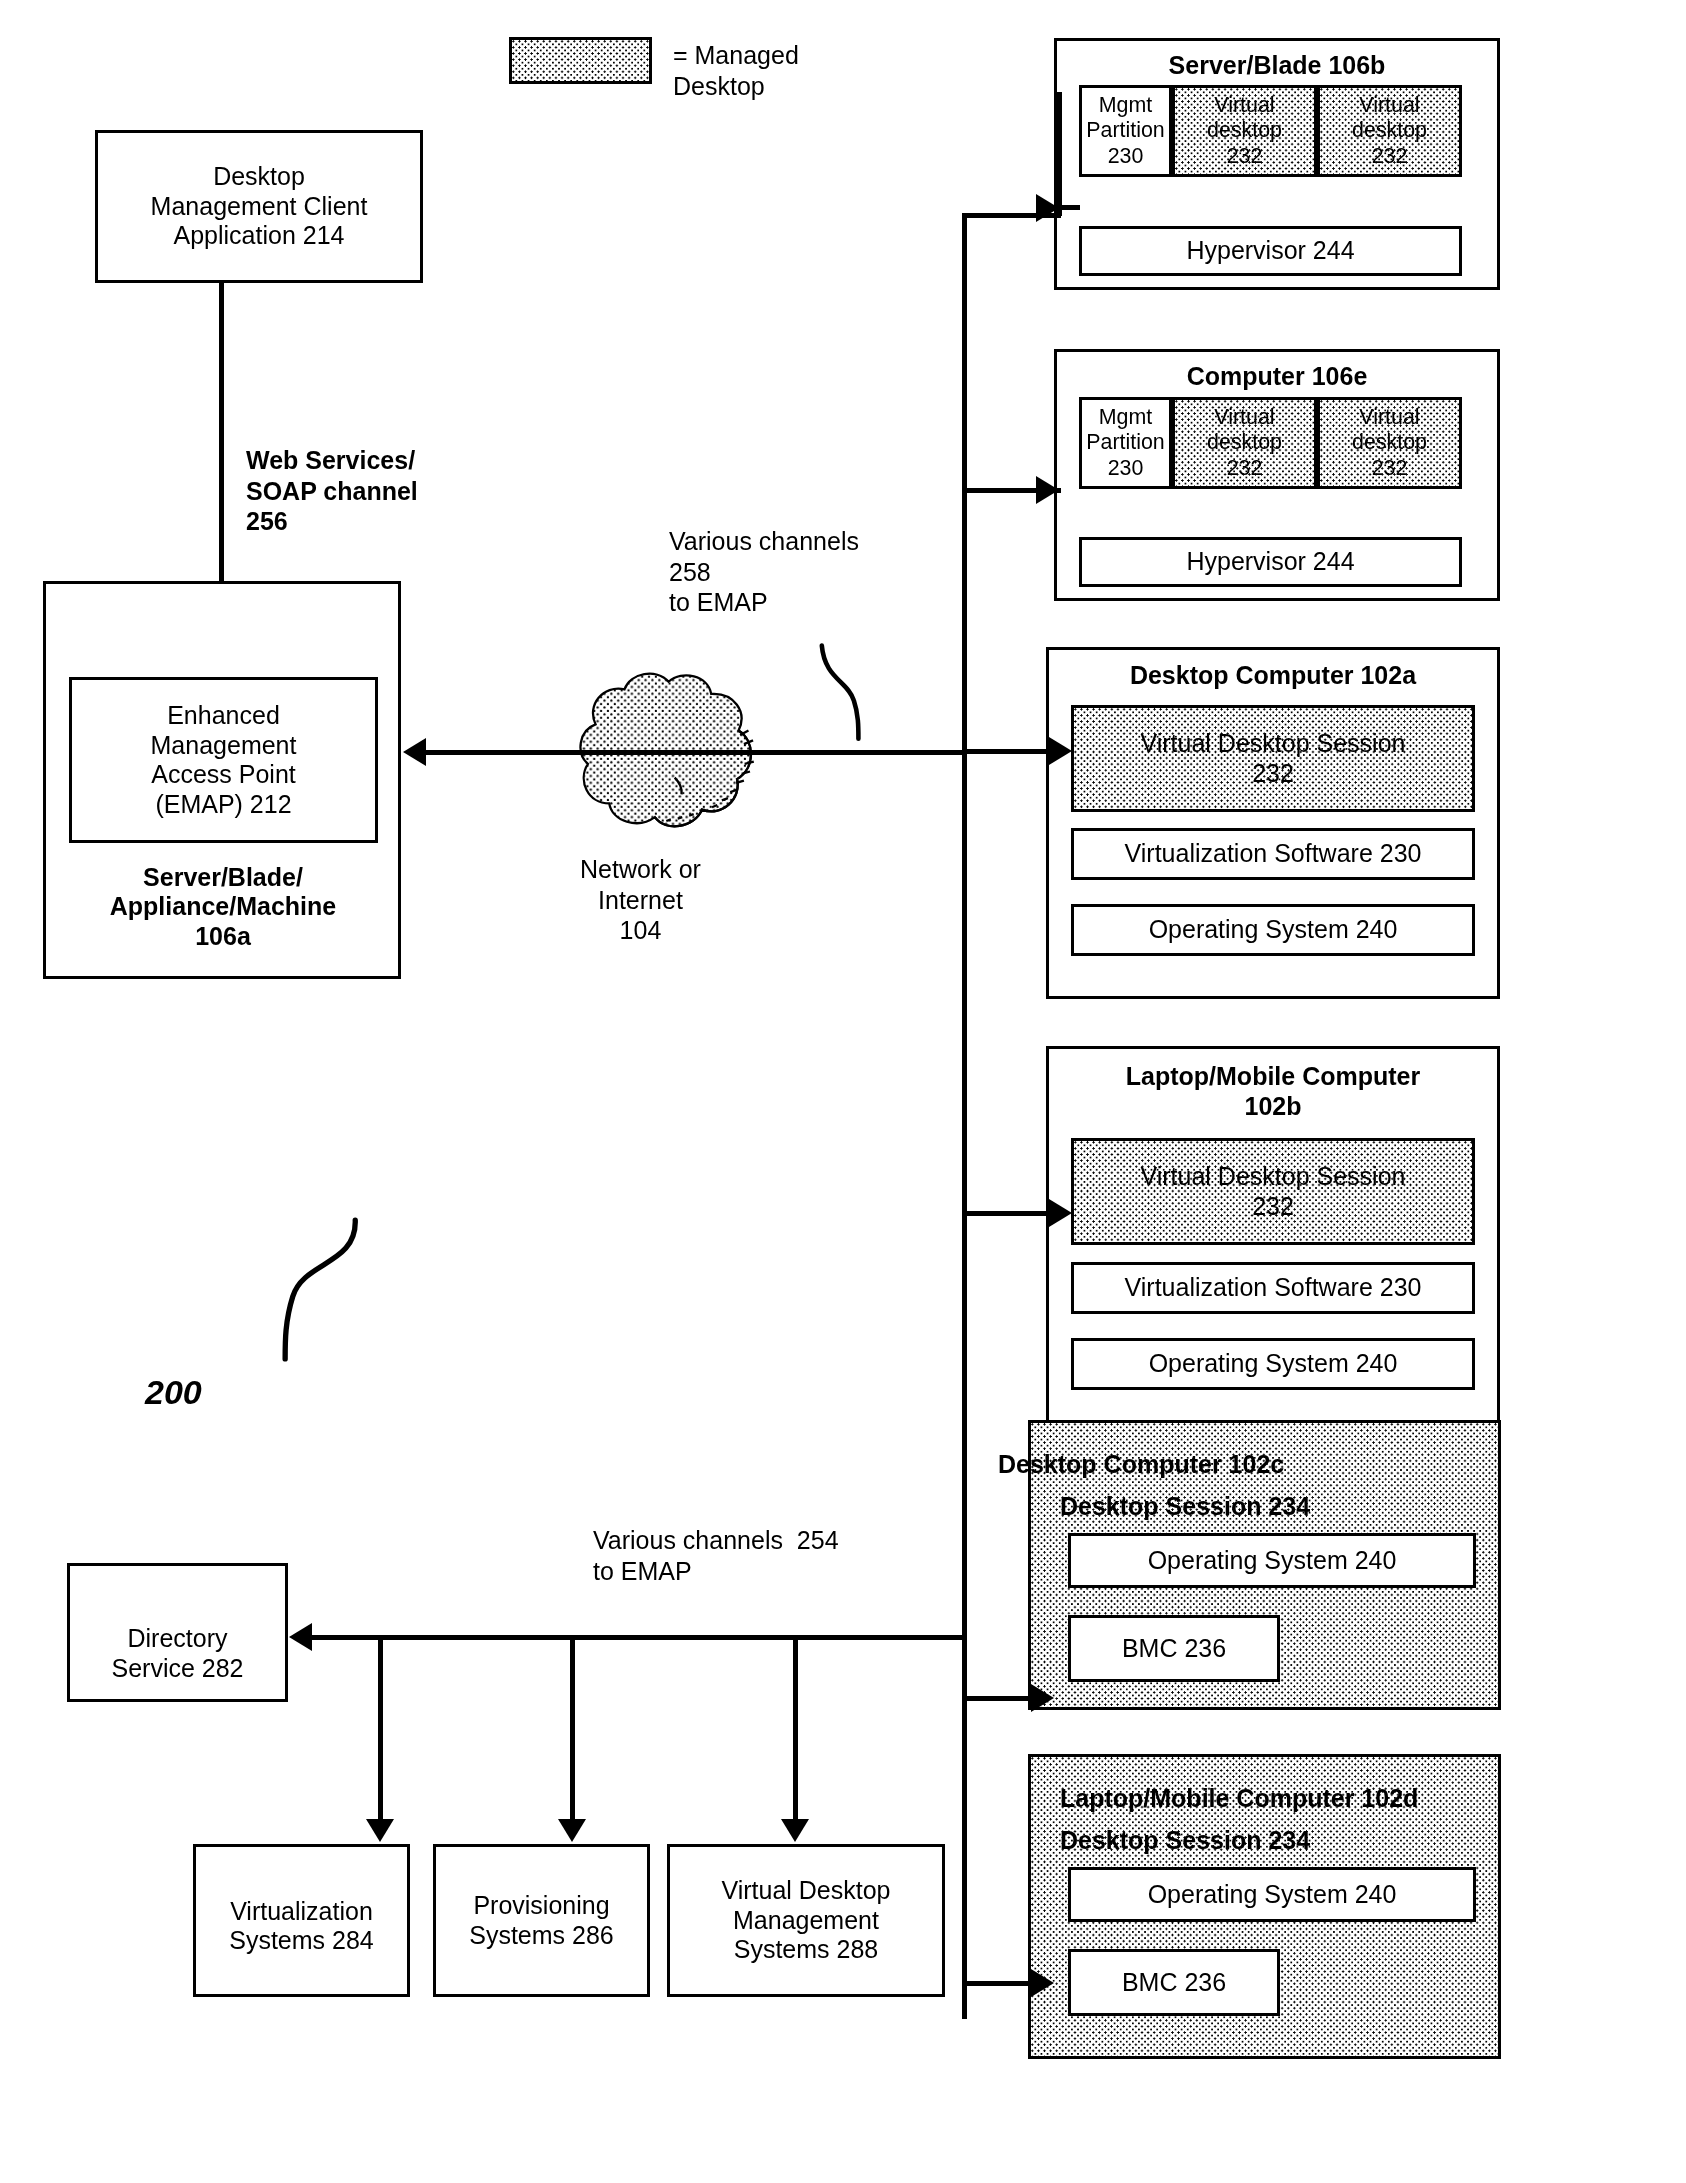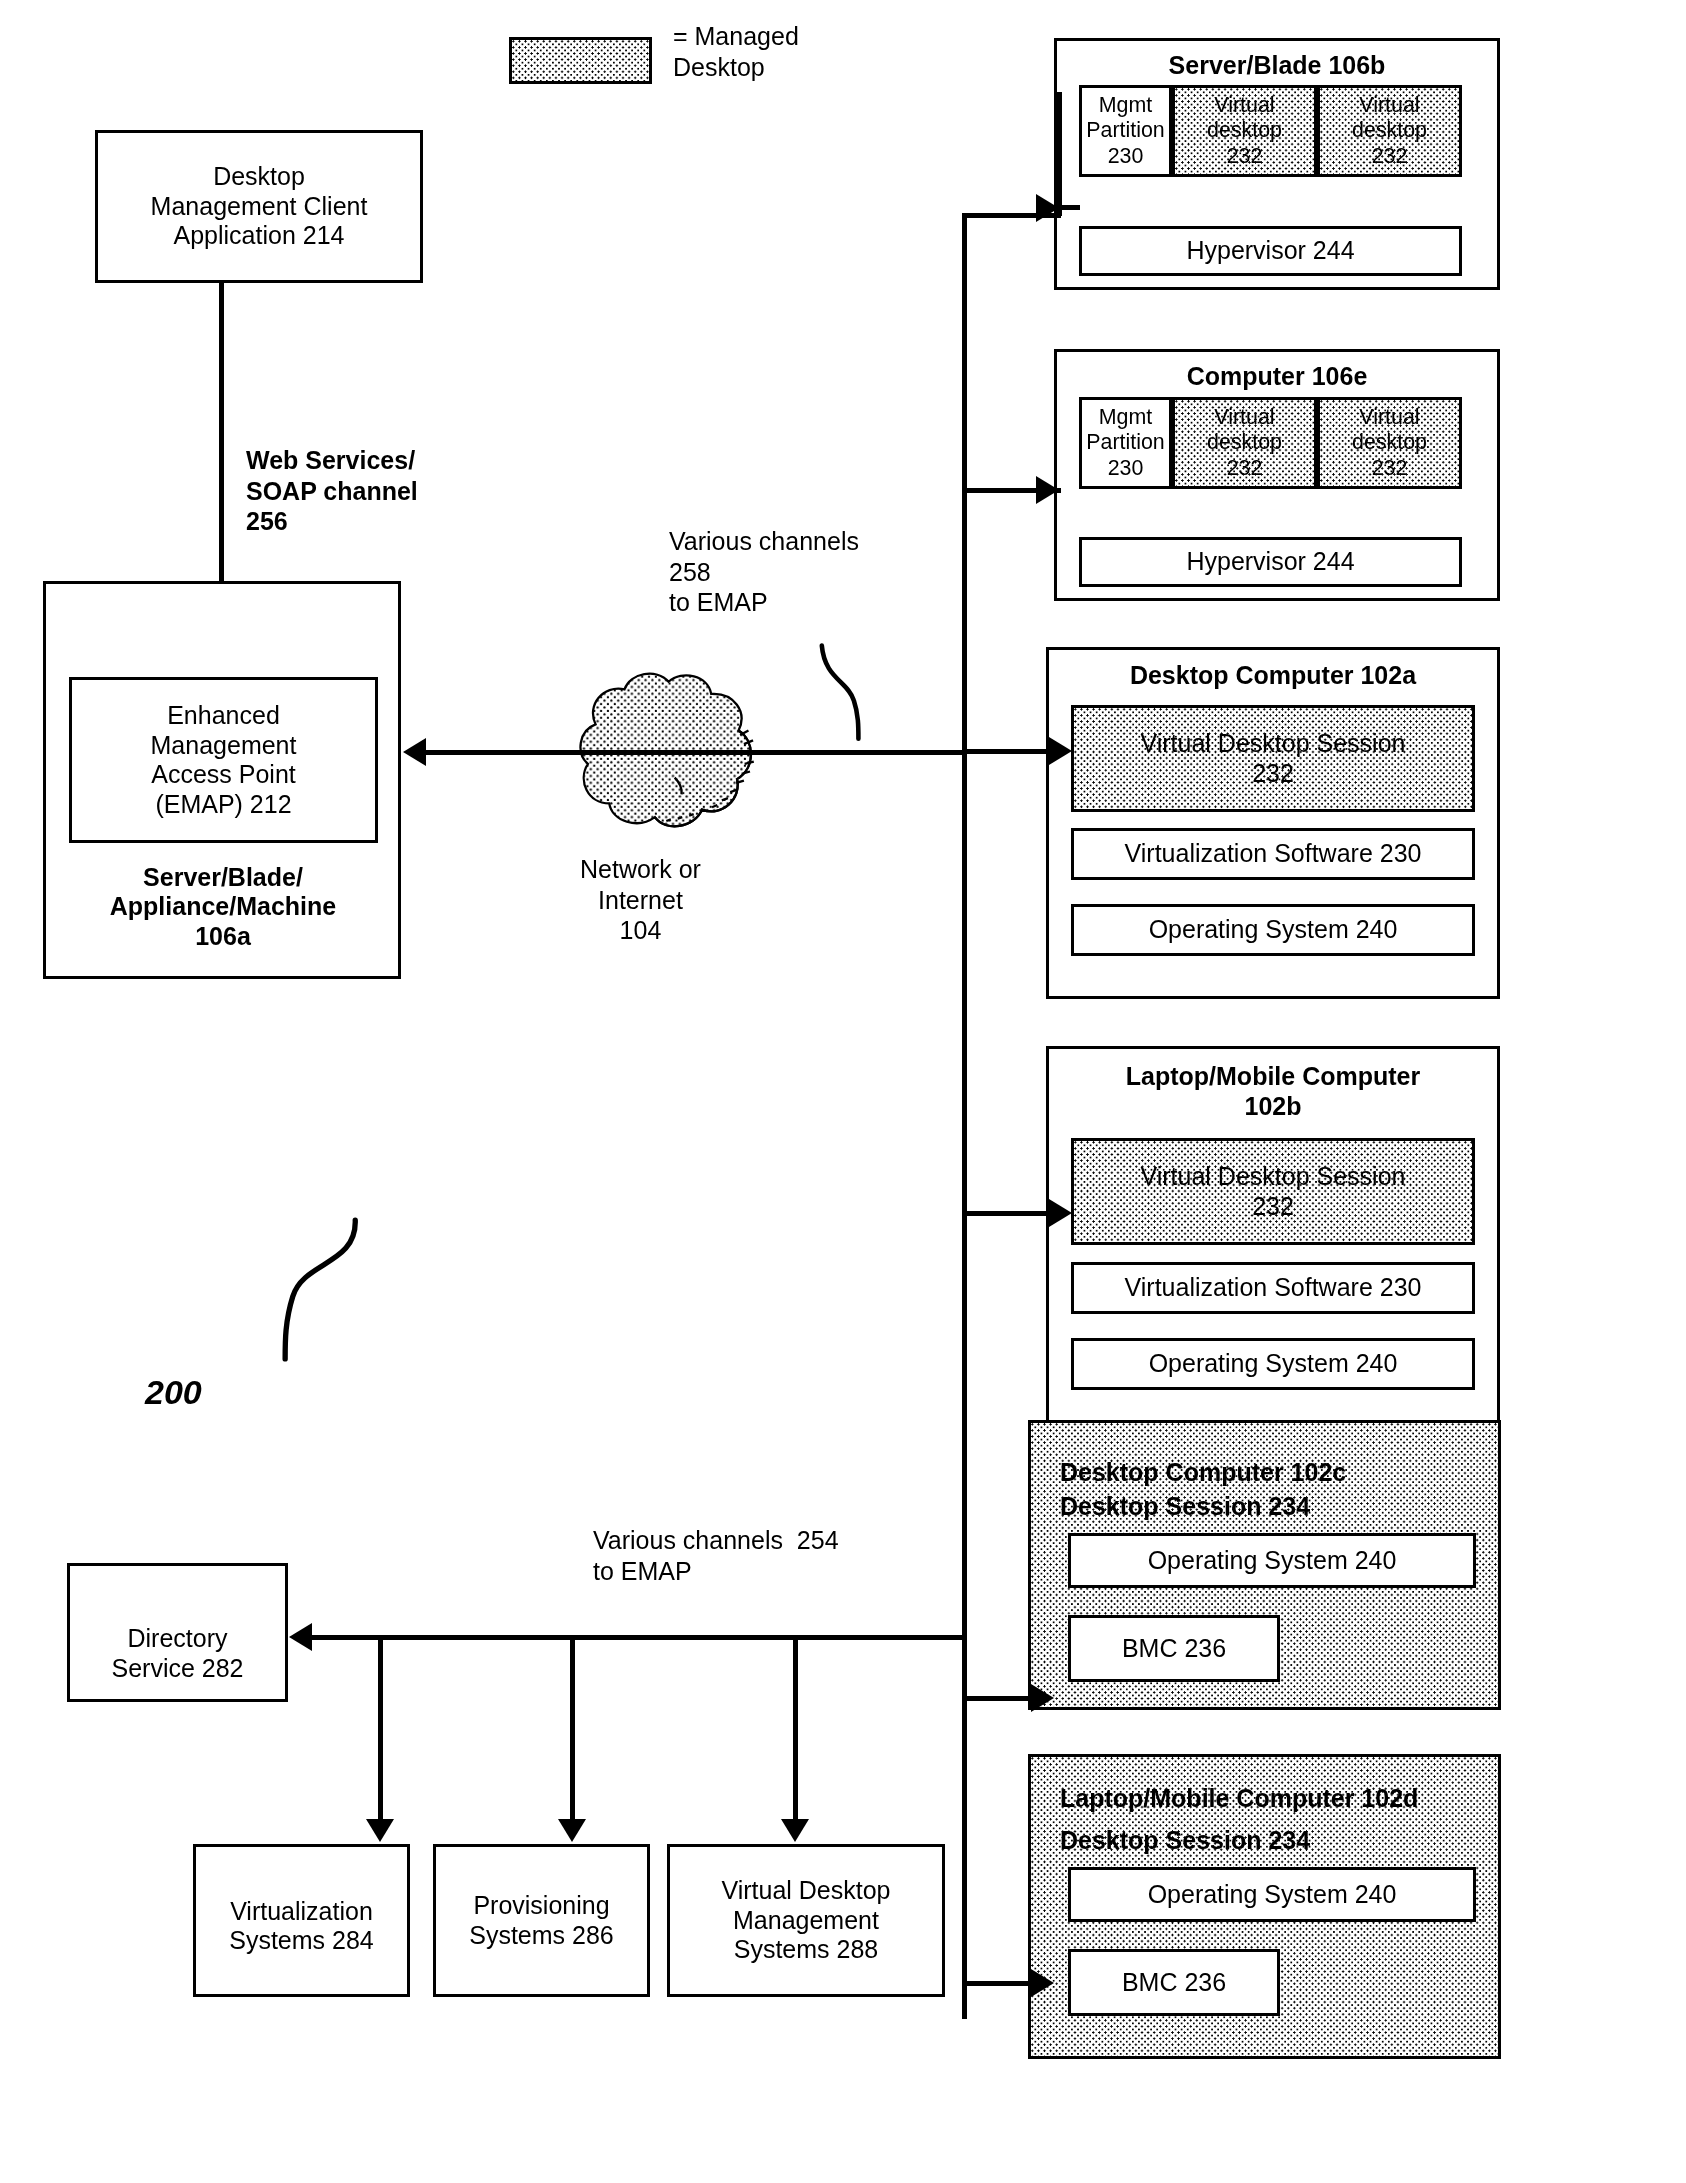--- a/index.html
+++ b/index.html
@@ -43,21 +43,21 @@
   
   .cloud{position:absolute;}
   .fig-num{position:absolute;font-size:34px;font-weight:700;font-style:italic;}
 </style>
 </head>
 <body>
 
 <div id="stage">
 
   <div class="box stipple" style="left:509px;top:37px;width:143px;height:47px;"></div>
-  <div class="free" style="left:673px;top:21px;">= Managed
+  <div class="free" style="left:673px;top:40px;">= Managed
 Desktop</div>
 
   <div class="box" style="left:95px;top:130px;width:328px;height:153px;"></div>
   <div class="lbl plain" style="left:95px;top:130px;width:328px;height:153px;">
     <span style="white-space:pre;">Desktop
 Management Client
 Application 214</span>
   </div>
 
   <div class="vline" style="left:219px;top:282px;height:397px;"></div>
@@ -226,21 +226,21 @@
     <span>Virtualization Software 230</span>
   </div>
   <div class="box thin" style="left:1071px;top:1338px;width:404px;height:52px;"></div>
   <div class="lbl plain" style="left:1071px;top:1338px;width:404px;height:52px;">
     <span>Operating System 240</span>
   </div>
   <div class="hline" style="left:962px;top:1211px;width:92px;"></div>
   <div class="arr-r" style="left:1049px;top:1199px;"></div>
 
   <div class="box stipple" style="left:1028px;top:1420px;width:473px;height:290px;"></div>
-  <div class="free b" style="left:1060px;top:1449px;margin-top:8px;">Desktop Computer 102c</div>
+  <div class="free b" style="left:998px;top:1449px;">Desktop Computer 102c</div>
   <div class="free b" style="left:1060px;top:1491px;">Desktop Session 234</div>
   <div class="box thin" style="left:1068px;top:1533px;width:408px;height:55px;"></div>
   <div class="lbl plain" style="left:1068px;top:1533px;width:408px;height:55px;">
     <span>Operating System 240</span>
   </div>
   <div class="box thin" style="left:1068px;top:1615px;width:212px;height:67px;"></div>
   <div class="lbl plain" style="left:1068px;top:1615px;width:212px;height:67px;">
     <span>BMC 236</span>
   </div>
   <div class="hline" style="left:962px;top:1696px;width:76px;"></div>

